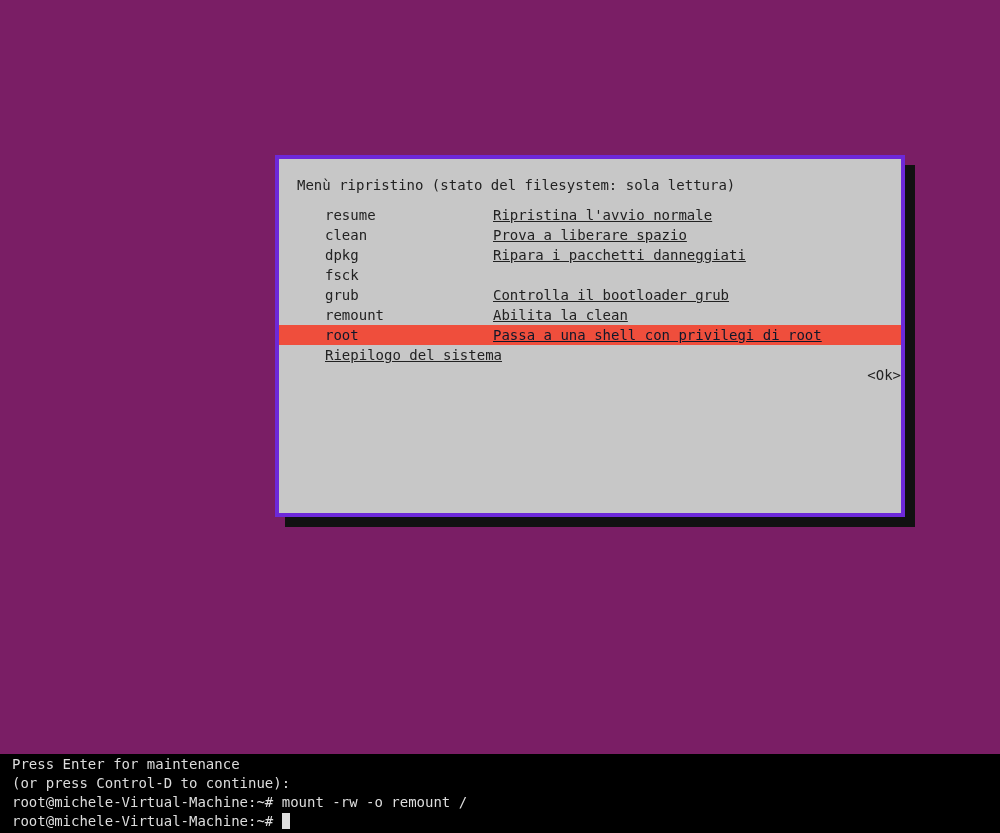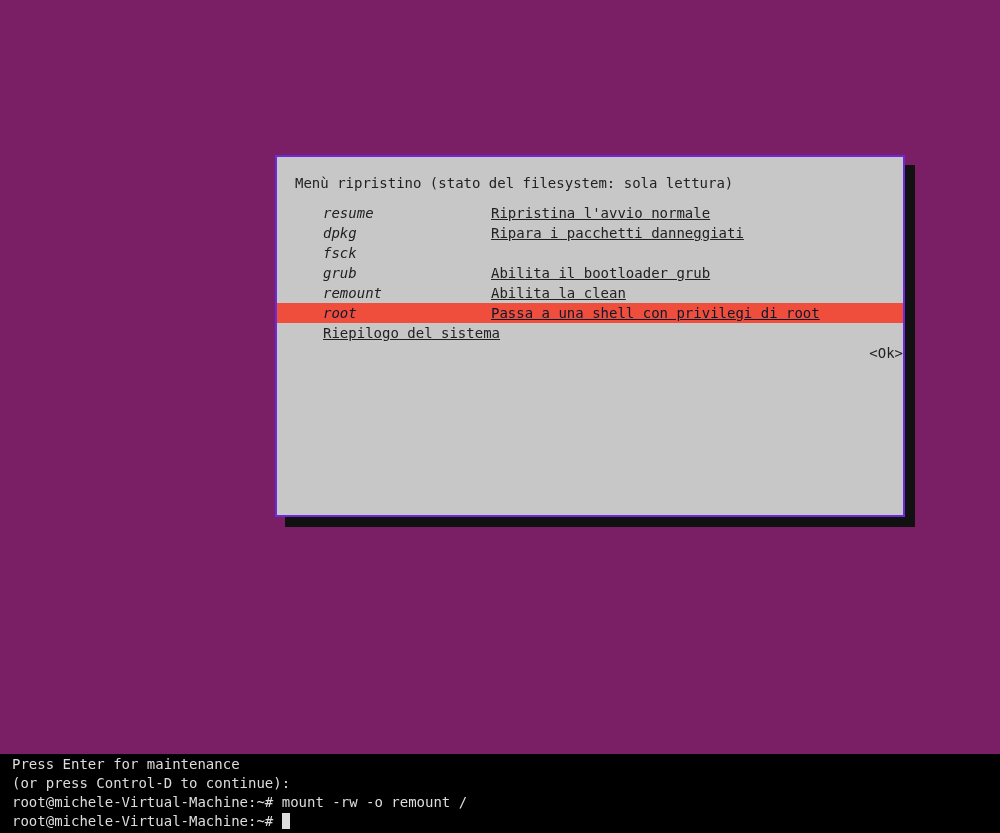--- a/index.html
+++ b/index.html
@@ -32,21 +32,21 @@
     height: 362px;
     background: #111;
   }
   .dialog {
     position: absolute;
     top: 155px;
     left: 275px;
     width: 630px;
     height: 362px;
     background: #c7c7c7;
-    border: 2px solid #6d28d9;
+    border: 4px solid #6d28d9;
     box-sizing: border-box;
     color: #222;
     font-size: 14px;
     line-height: 20px;
   }
   .dialog-title {
     padding: 16px 18px 6px 18px;
     white-space: pre;
   }
   .menu {
@@ -59,21 +59,20 @@
     padding-right: 8px;
   }
   .menu-row.selected {
     background: #ef4e3c;
     color: #0f172a;
     padding-left: 46px;
   }
   .menu-key {
     display: inline-block;
     width: 168px;
-    font-style: italic;
   }
   .menu-desc {
     display: inline-block;
     flex: 1;
     text-decoration: underline;
   }
   .ok-row {
     text-align: right;
   }
   .ok {
@@ -112,29 +111,33 @@
 
   <div class="dialog">
     <div class="dialog-title">Menù ripristino (stato del filesystem: sola lettura)</div>
 
     <div class="menu">
       <div class="menu-row">
         <span class="menu-key">resume</span>
         <span class="menu-desc">Ripristina l'avvio normale</span>
       </div>
       <div class="menu-row">
+        <span class="menu-key">clean</span>
+        <span class="menu-desc">Prova a liberare spazio</span>
+      </div>
+      <div class="menu-row">
         <span class="menu-key">dpkg</span>
         <span class="menu-desc">Ripara i pacchetti danneggiati</span>
       </div>
       <div class="menu-row">
         <span class="menu-key">fsck</span>
       </div>
       <div class="menu-row">
         <span class="menu-key">grub</span>
-        <span class="menu-desc">Abilita il bootloader grub</span>
+        <span class="menu-desc">Controlla il bootloader grub</span>
       </div>
       <div class="menu-row">
         <span class="menu-key">remount</span>
         <span class="menu-desc">Abilita la clean</span>
       </div>
       <div class="menu-row selected">
         <span class="menu-key">root</span>
         <span class="menu-desc">Passa a una shell con privilegi di root</span>
       </div>
       <div class="menu-row">

